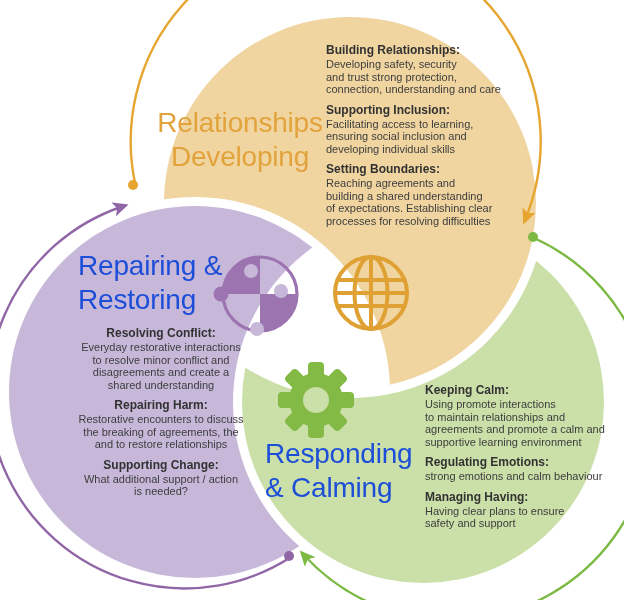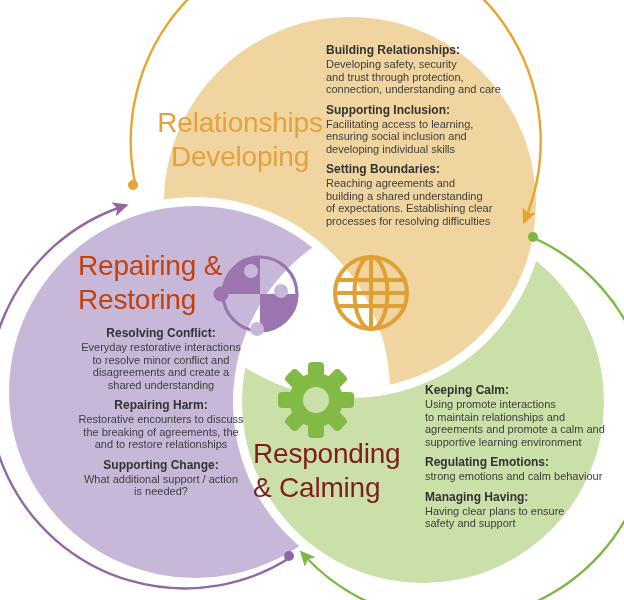--- a/index.html
+++ b/index.html
@@ -2,22 +2,22 @@
 <html><head>
 <meta charset="utf-8">
 <style>
   html,body{margin:0;padding:0;background:#fff;}
   .canvas{position:relative;width:624px;height:600px;background:#fff;overflow:hidden;
           font-family:"Liberation Sans",sans-serif;}
   .layer{position:absolute;left:0;top:0;}
   .title{position:absolute;font-size:28px;line-height:1.22;font-weight:400;letter-spacing:-0.2px;}
   .title span{display:block;}
   #t-dev{left:140px;top:106px;width:200px;text-align:center;color:#e2a33c;}
-  #t-rep{left:78px;top:249px;color:#c2410c;}
-  #t-res{left:253px;top:437px;color:#7f1d1d;}
+  #t-rep{left:78px;top:249px;color:#1d4ed8;}
+  #t-res{left:265px;top:437px;color:#1d4ed8;}
   .tblock{position:absolute;color:#3d3d3d;font-size:11px;line-height:12.5px;}
   #tb-dev{left:326px;top:44px;width:186px;}
   #tb-rep{left:72px;top:327px;width:178px;text-align:center;}
   #tb-res{left:425px;top:384px;width:200px;}
   .item{margin-bottom:8px;}
   .h{font-weight:bold;color:#323232;margin-bottom:1.5px;font-size:12px;}
   .l{display:block;}
 </style>
 </head>
 <body>
@@ -104,21 +104,21 @@
   </div>
   <div class="title" id="t-res">
     <span>Responding</span>
     <span>&amp; Calming</span>
   </div>
 
   <div class="tblock" id="tb-dev">
     <div class="item">
       <div class="h">Building Relationships:</div>
       <span class="l">Developing safety, security</span>
-      <span class="l">and trust through protection,</span>
+      <span class="l">and trust strong protection,</span>
       <span class="l">connection, understanding and care</span>
     </div>
     <div class="item">
       <div class="h">Supporting Inclusion:</div>
       <span class="l">Facilitating access to learning,</span>
       <span class="l">ensuring social inclusion and</span>
       <span class="l">developing individual skills</span>
     </div>
     <div class="item">
       <div class="h">Setting Boundaries:</div>

